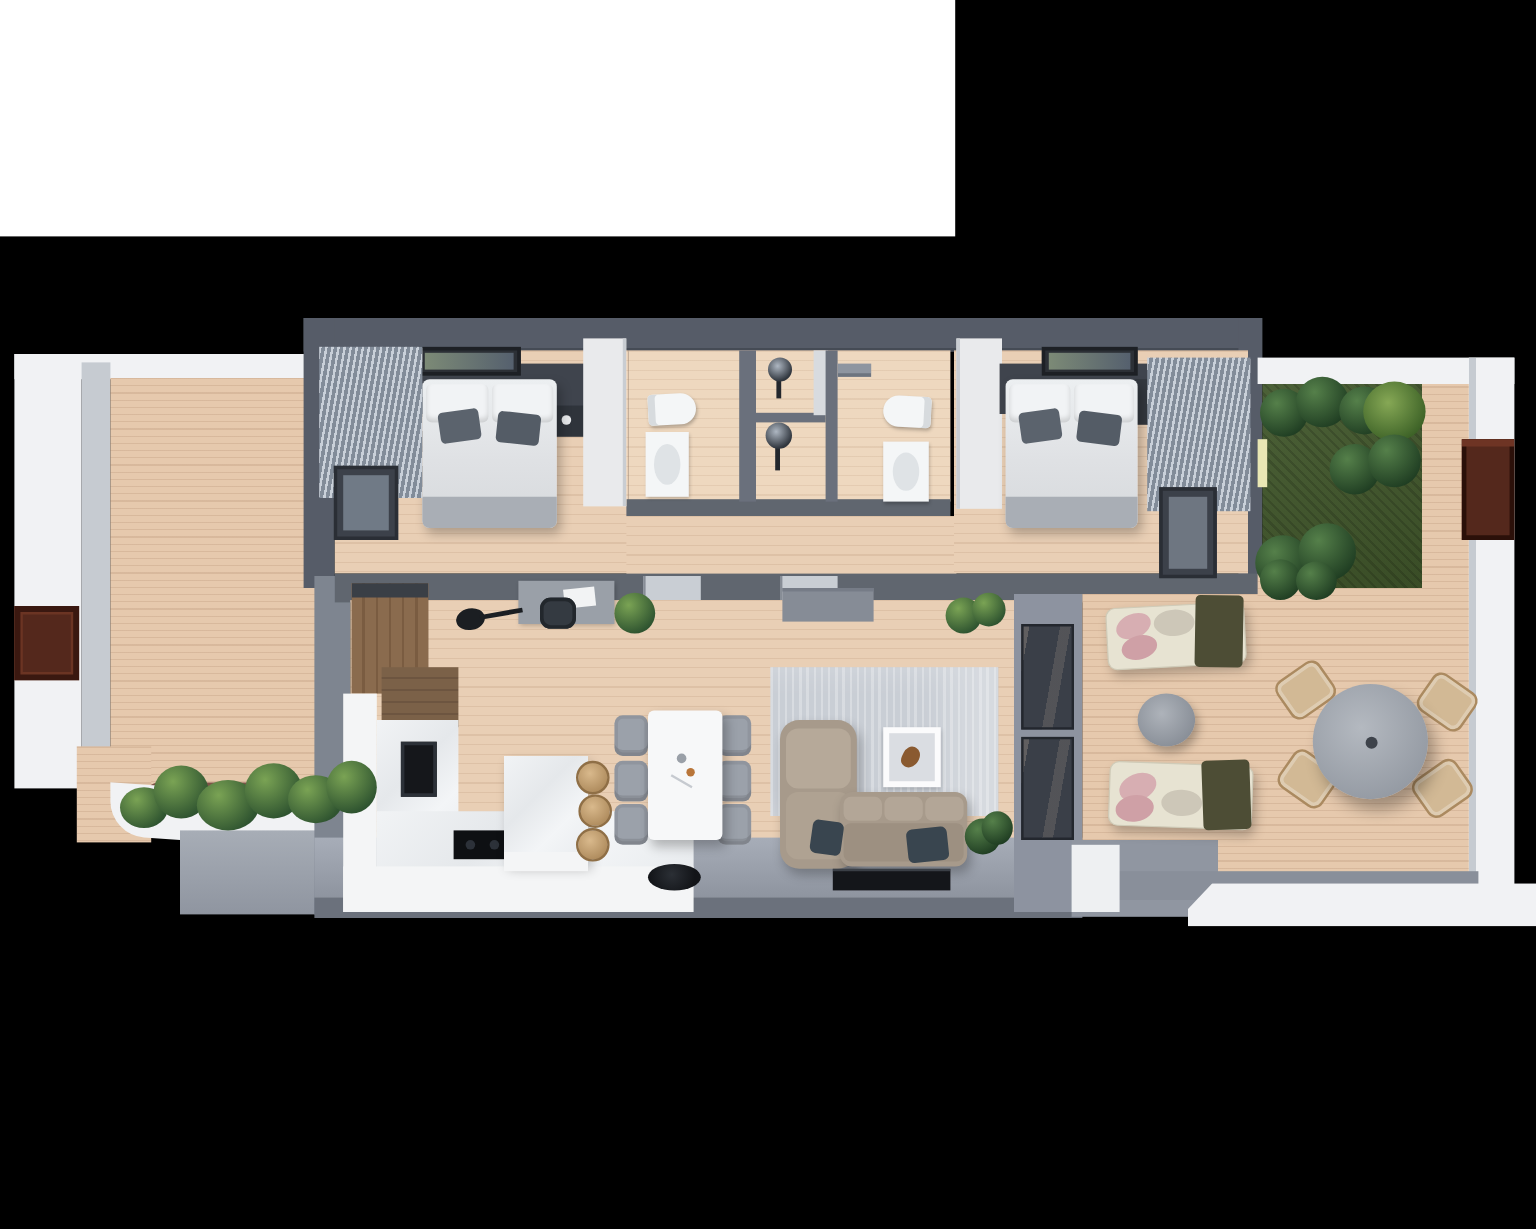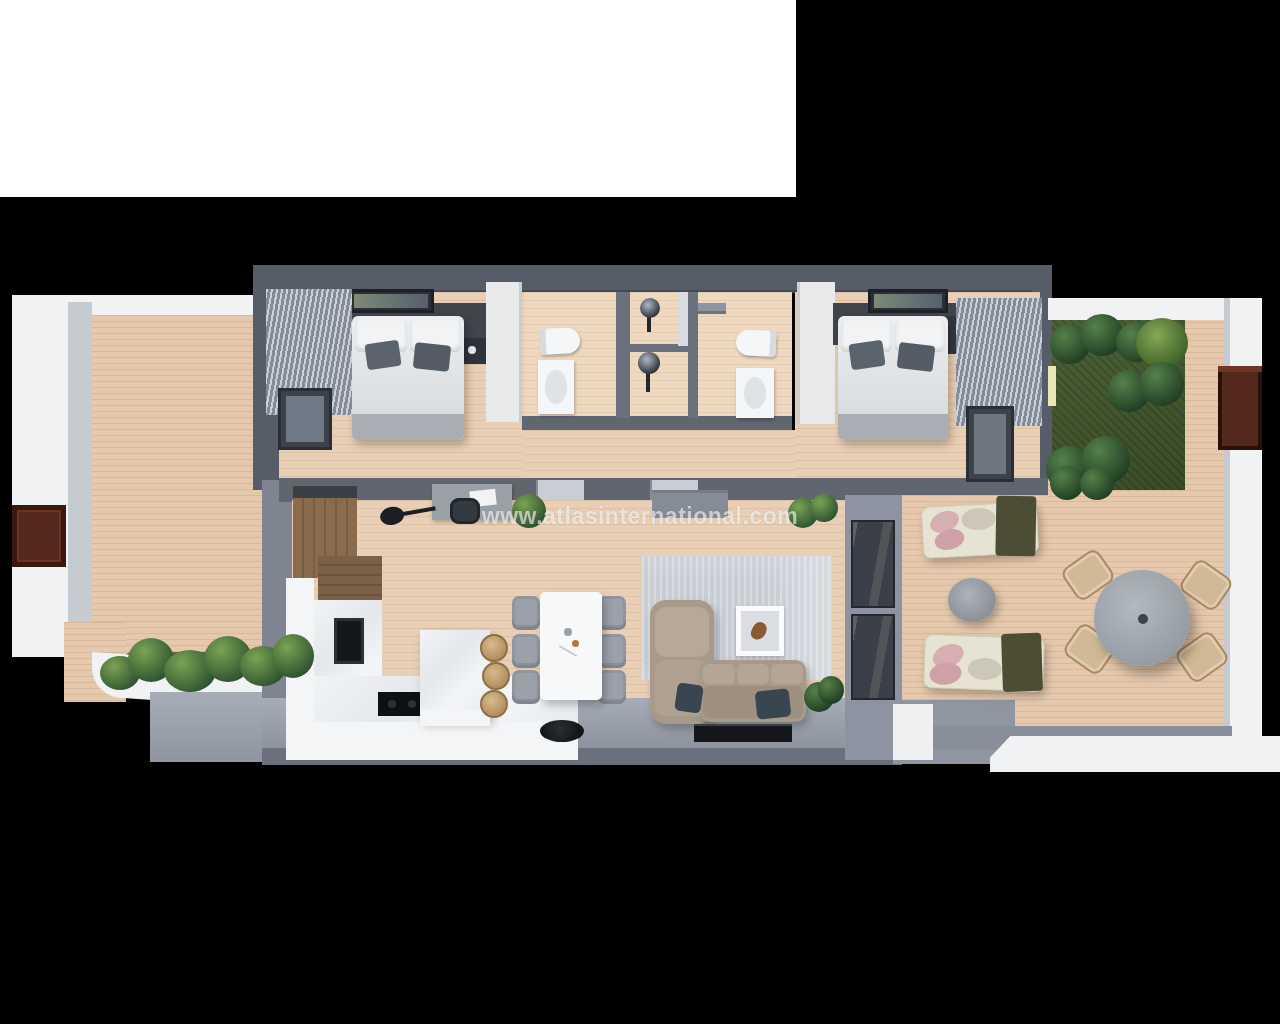--- a/index.html
+++ b/index.html
@@ -265,14 +265,13 @@
   <div class="abs wicker" style="left:1068px;top:630px;width:40px;height:34px;transform:rotate(-145deg);z-index:3;"></div>
   <div class="abs wicker" style="left:1180px;top:638px;width:40px;height:34px;transform:rotate(145deg);z-index:3;"></div>
   <div class="abs" style="left:1094px;top:570px;width:96px;height:96px;border-radius:50%;background:radial-gradient(circle at 42% 38%,#b4b9c0,#9298a1 82%);box-shadow:6px 9px 12px rgba(0,0,0,.3);z-index:4;">
     <span class="abs" style="left:44px;top:44px;width:10px;height:10px;border-radius:50%;background:#3e434b;"></span>
   </div>
 
   <div class="abs" style="left:893px;top:700px;width:122px;height:64px;background:#9096a1;"></div>
   <div class="abs" style="left:930px;top:726px;width:302px;height:24px;background:#898f9a;"></div>
   <div class="abs white" style="left:990px;top:736px;width:290px;height:36px;clip-path:polygon(0 60%,7% 0,100% 0,100% 100%,0 100%);"></div>
 
-  <div class="abs" id="watermark" style="left:640px;top:516px;">www.atlasinternational.com</div>
 </div>
 
 </body></html>

